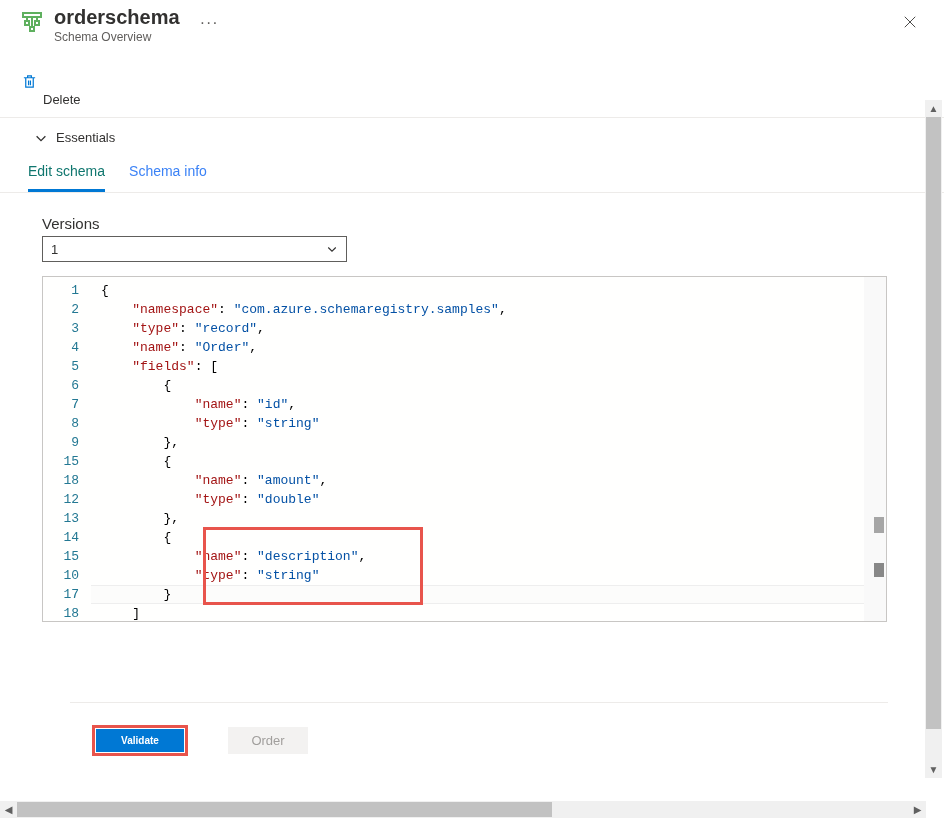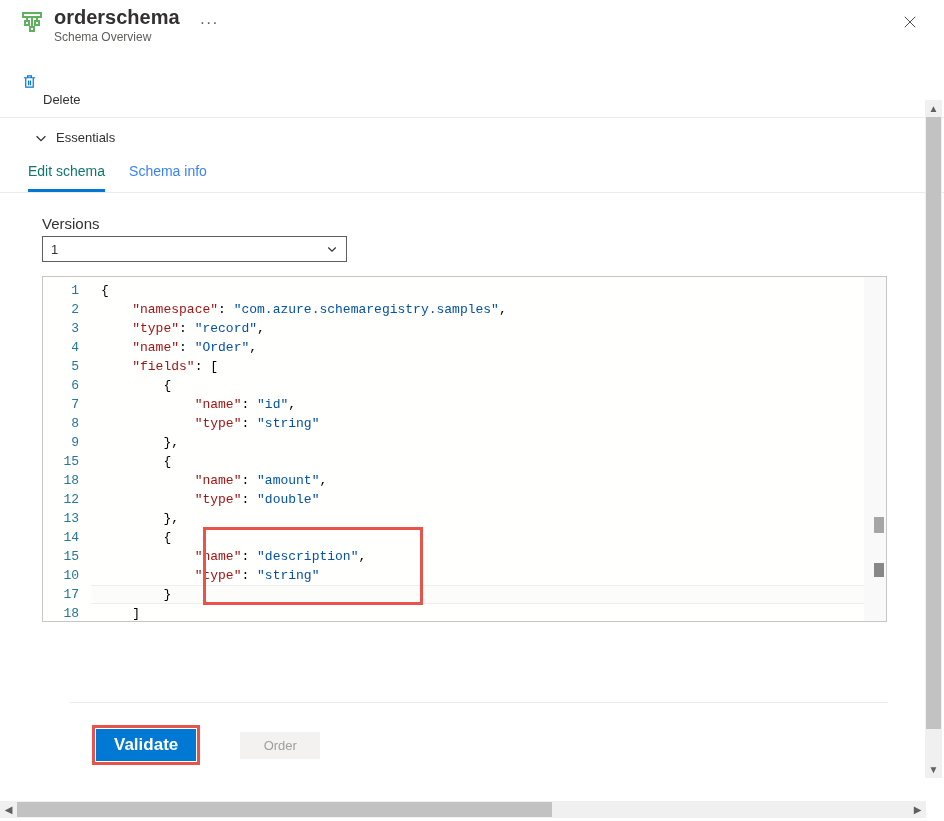--- a/index.html
+++ b/index.html
@@ -32,21 +32,21 @@
 .k { color: #a31515; } 
 .s { color: #0451a5; } 
 .p { color: #000; } 
 .highlight-box { position: absolute; left: 160px; top: 250px; width: 220px; height: 78px; border: 3px solid #e8544c; pointer-events: none; }
 .current-line { position: absolute; left: 48px; right: 0; top: 308px; height: 19px; border-top: 1px solid #eee; border-bottom: 1px solid #eee; background: rgba(0,0,0,0.01); }
 .minimap { position: absolute; right: 0; top: 0; width: 22px; height: 100%; background: #f9f9f9; }
 .minimark { position:absolute; right:2px; width:10px; height:16px; background:#a6a6a6; }
 .divider { margin: 80px 28px 0 28px; border-top: 1px solid #edebe9; }
 .footer-btns { padding: 22px 0 0 50px; display: flex; gap: 40px; align-items: center; }
 .btn-validate-wrap { border: 3px solid #e8544c; padding: 1px; }
-.btn-validate { background: #0078d4; color: #fff; border: none; padding: 6px 18px; font-size: 17px; font-weight: 600; cursor: pointer; min-width: 88px; }
+.btn-validate { background: #0078d4; color: #fff; border: none; padding: 6px 18px; font-size: 10px; font-weight: 600; cursor: pointer; min-width: 88px; }
 .btn-save { background: #f3f2f1; color: #a19f9d; border: none; padding: 6px 20px; font-size: 13px; cursor: default; min-width: 80px; }
 .hscroll { position: absolute; left: 0; right: 18px; bottom: 3px; height: 17px; background: #f0f0f0; display: flex; align-items: center; }
 .hscroll .arrow { width: 17px; height: 17px; display: flex; align-items: center; justify-content: center; color: #606060; font-size: 10px; cursor: pointer; }
 .hscroll .track { flex: 1; height: 100%; position: relative; }
 .hscroll .thumb { position: absolute; left: 0; top: 1px; height: 15px; width: 60%; background: #c2c2c2; }
 .vscroll { position: absolute; right: 2px; top: 100px; bottom: 22px; width: 17px; background: #f0f0f0; display: flex; flex-direction: column; }
 .vscroll .arrow { height: 17px; display: flex; align-items: center; justify-content: center; color:#606060; font-size:10px; cursor:pointer; }
 .vscroll .track { flex:1; position:relative; }
 .vscroll .thumb { position:absolute; top:0; left:1px; width:15px; height:95%; background:#c2c2c2; }
 </style>

